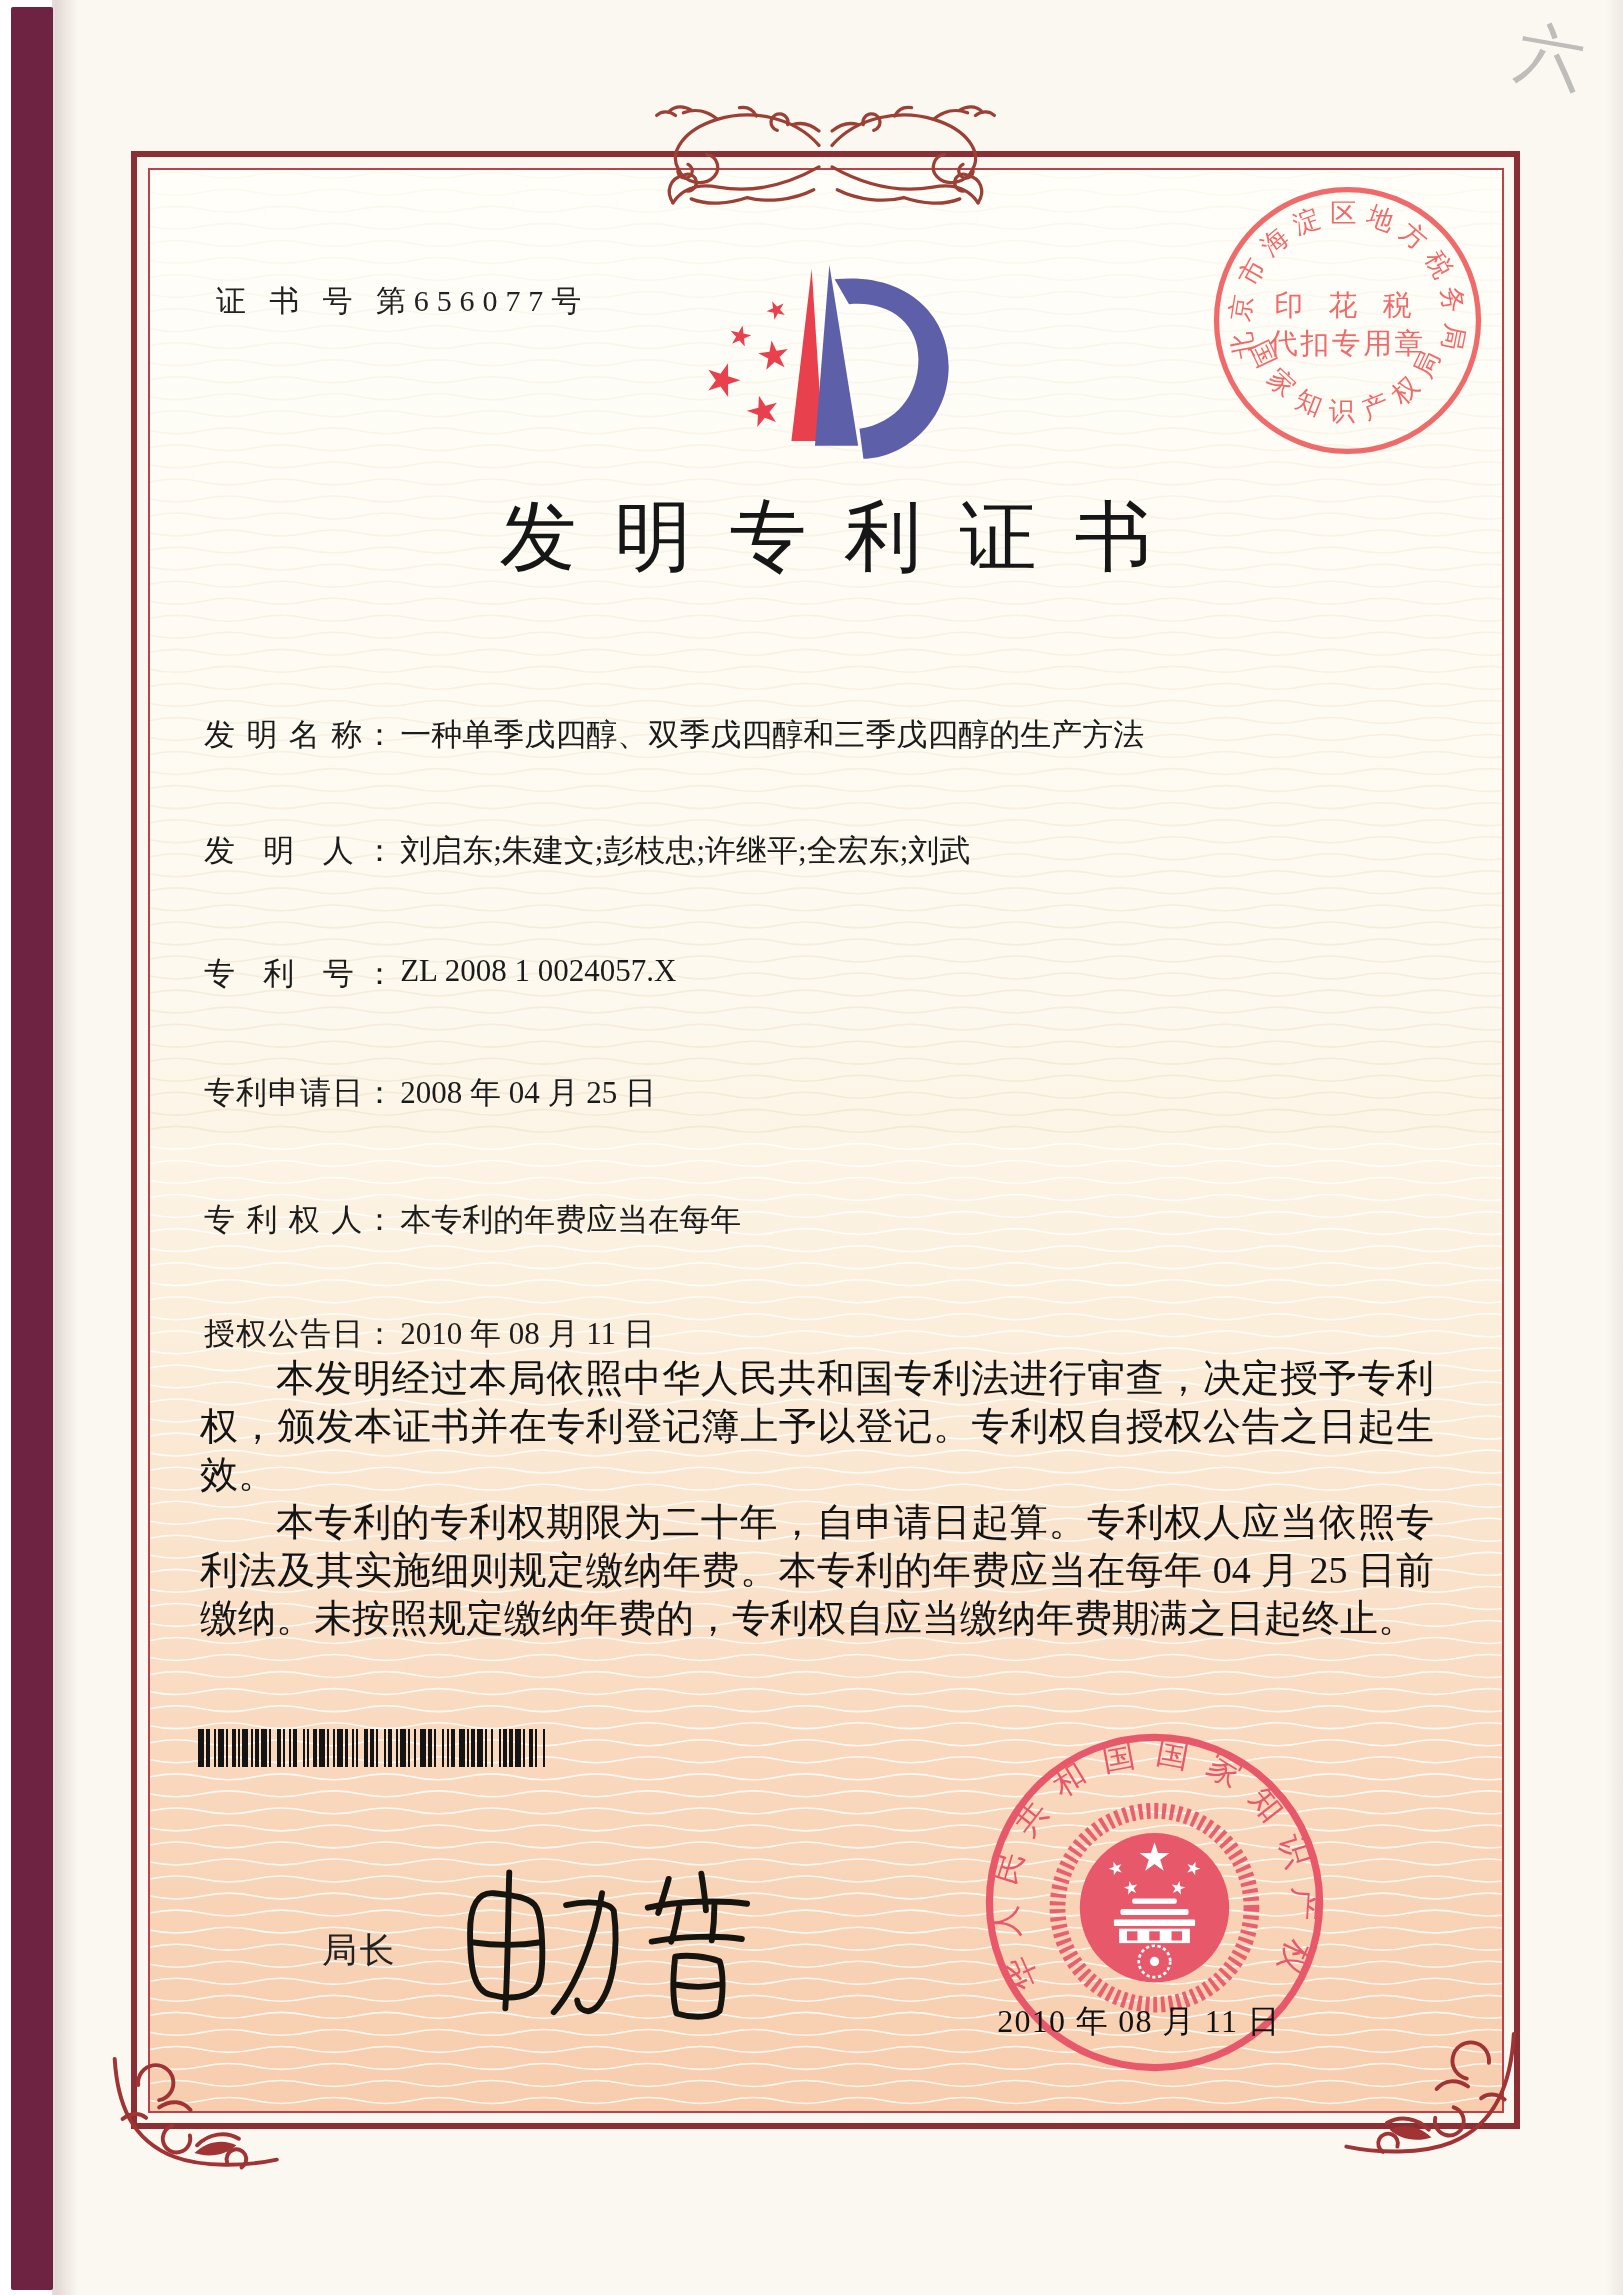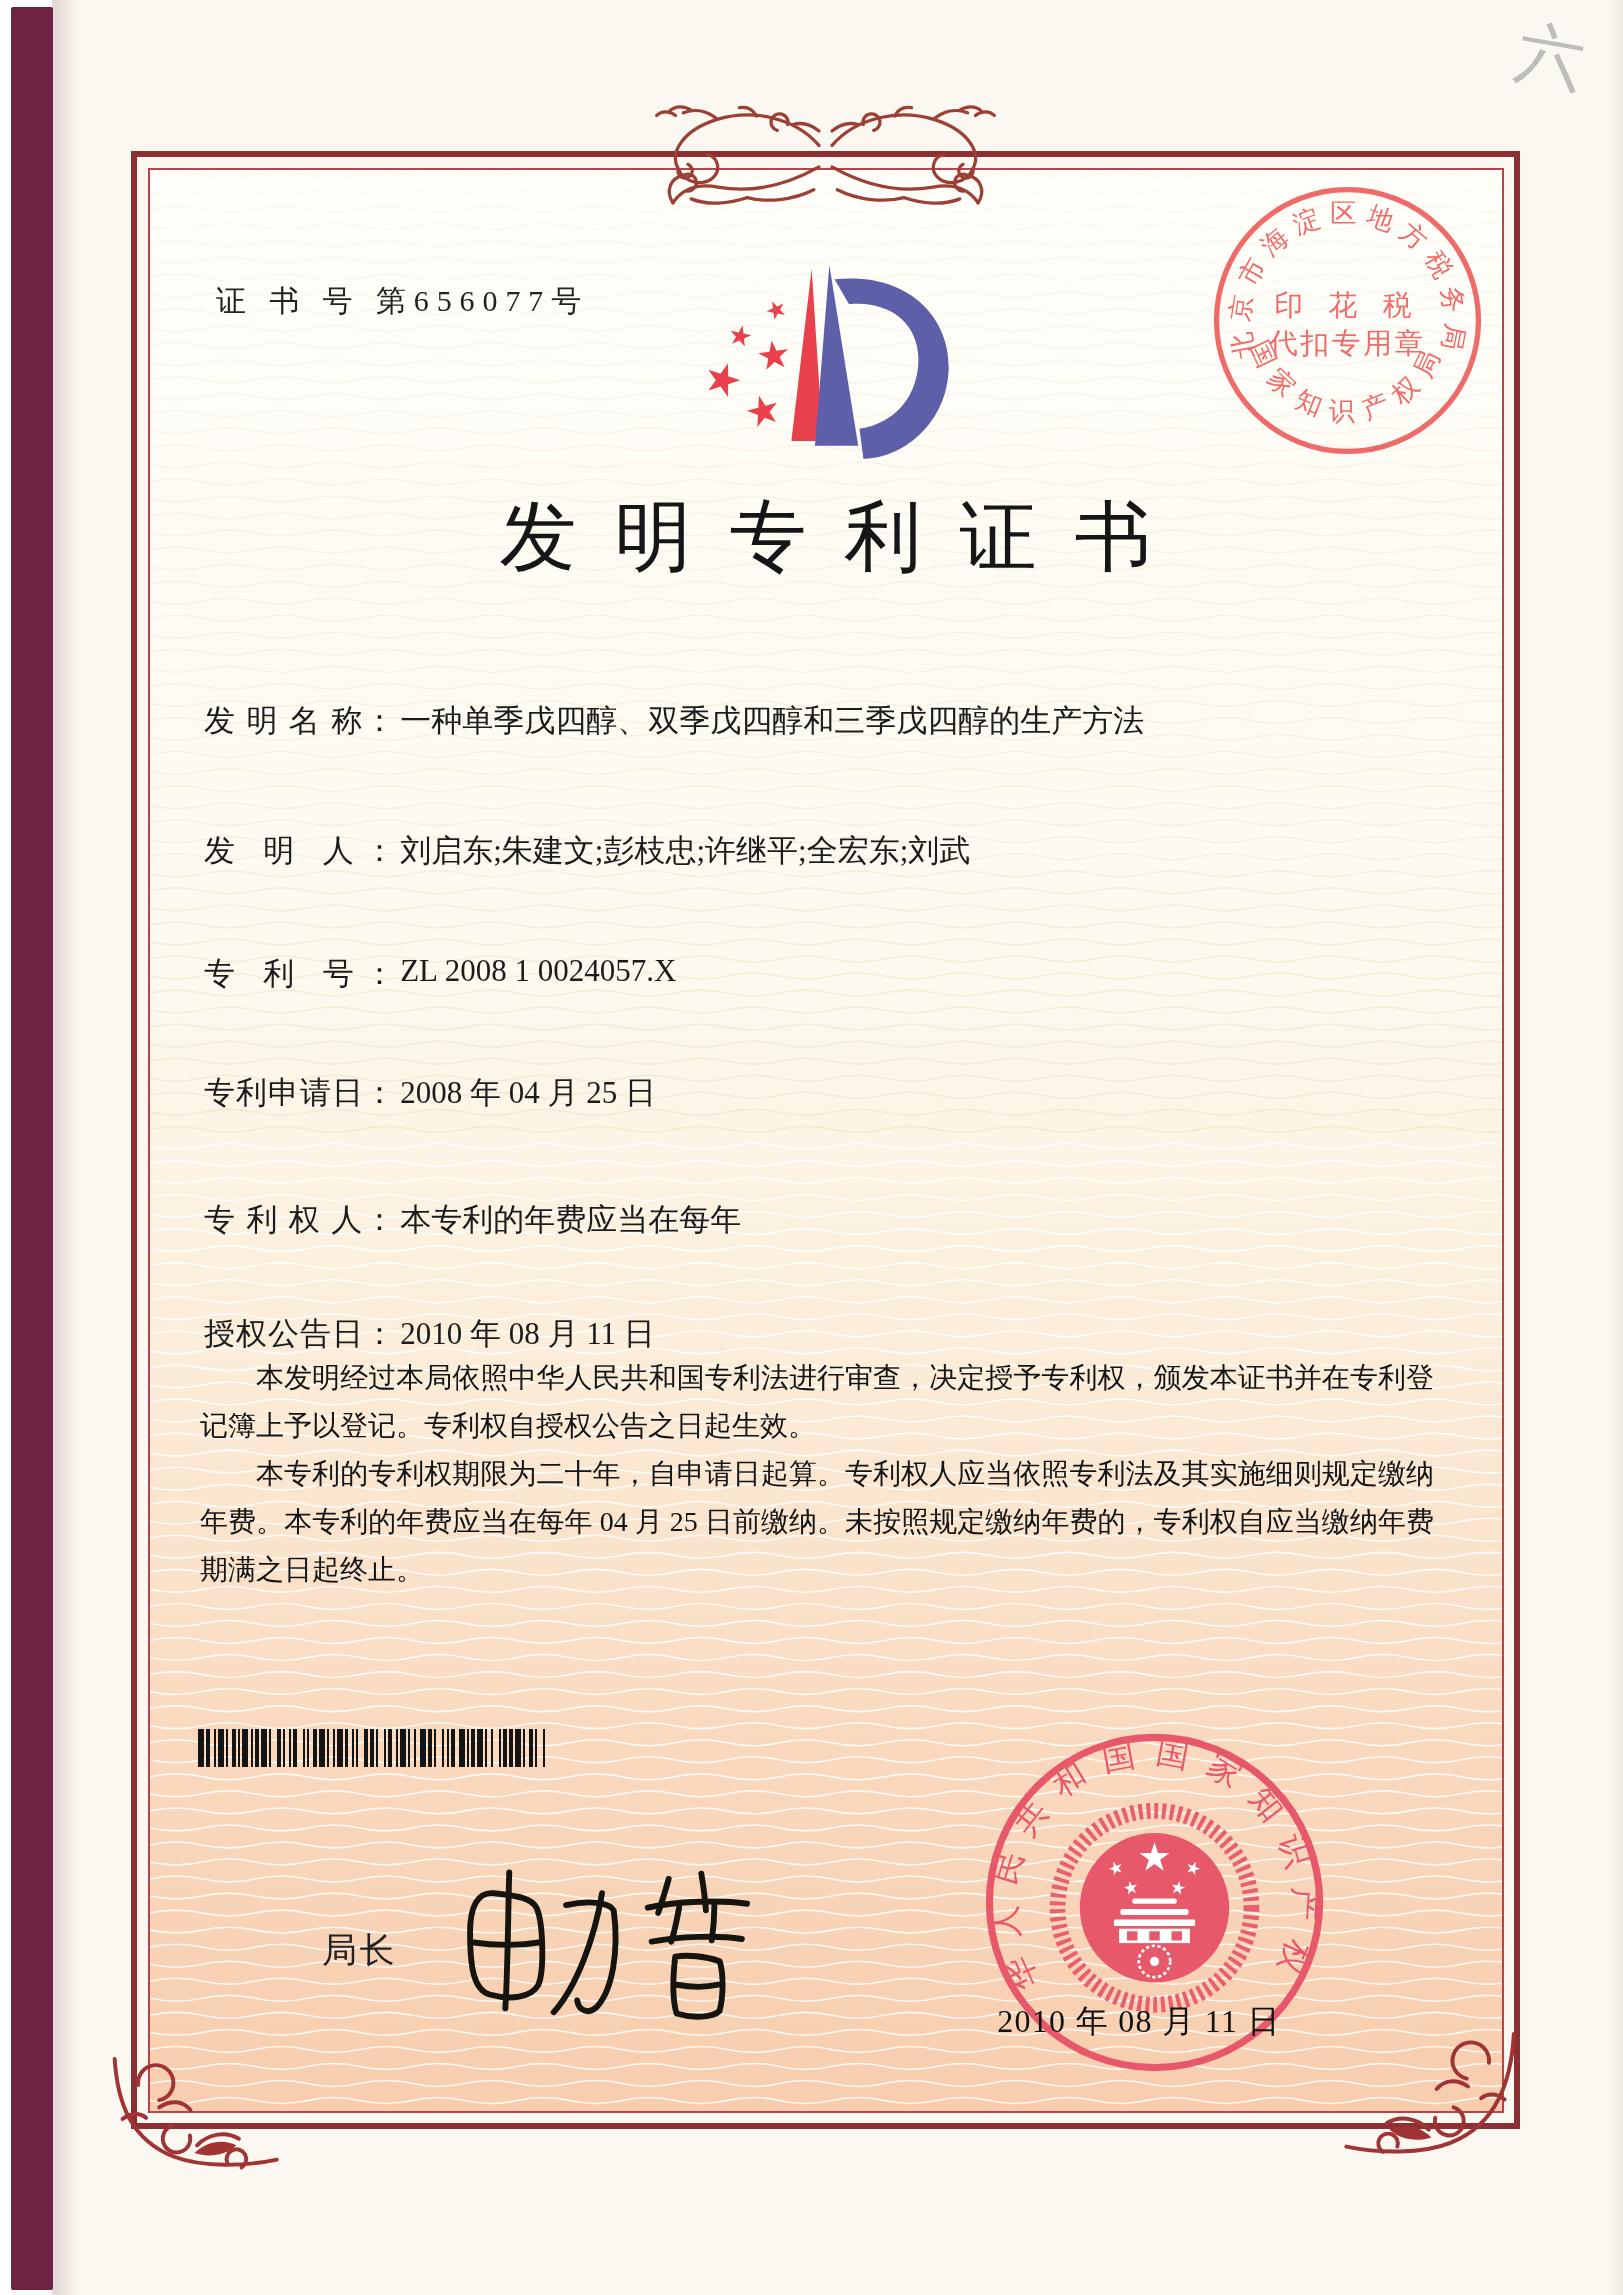--- a/index.html
+++ b/index.html
@@ -23,21 +23,21 @@
   
   .cert-number{position:absolute;left:216px;top:281px;font-size:30px;letter-spacing:7.9px;color:#222;}
   .logo{position:absolute;left:693px;top:261px;width:257px;height:241px;}
   .stamp-tax{position:absolute;left:1208px;top:181px;width:279px;height:279px;opacity:.92;}
   .title{position:absolute;left:131px;top:486px;width:1389px;text-align:center;
          font-size:77px;letter-spacing:38px;text-indent:38px;color:#161616;font-weight:400;}
   .fields{position:absolute;left:204px;top:699px;width:1244px;}
   .field-row{position:absolute;left:0;display:flex;font-size:31px;white-space:nowrap;}
   .field-label{display:inline-block;width:191px;text-align:justify;text-align-last:justify;flex:none;}
   .field-value{margin-left:5.2px;}
-  .paras{position:absolute;left:200px;top:1354px;width:1234px;font-size:28px;line-height:48px;
+  .paras{position:absolute;left:200px;top:1354px;width:1234px;font-size:38px;line-height:48px;
          text-align:justify;color:#141414;}
   .paras p{margin:0;text-indent:2em;}
   .barcode{position:absolute;left:198px;top:1729px;width:350px;height:38px;display:flex;align-items:stretch;}
   .barcode div{height:100%;}
   .signer-title{position:absolute;left:322px;top:1927px;font-size:35px;letter-spacing:2.6px;color:#222;}
   .signature{position:absolute;left:419px;top:1841px;width:353px;height:196px;}
   .seal{position:absolute;left:975px;top:1723px;width:359px;height:359px;}
   .issue-date{position:absolute;left:949px;top:2000px;width:380px;text-align:center;
               font-size:32px;color:#111;letter-spacing:1.3px;}
   .footer{position:absolute;left:131px;top:2081px;width:1389px;text-align:center;font-size:27.5px;
@@ -251,21 +251,21 @@
     <text font-size="40" fill="#ee5f5f" style="letter-spacing:17px" text-anchor="middle">
       <textPath href="#taxBot" startOffset="50%">国家知识产权局</textPath>
     </text>
     <text x="213" y="204" font-size="44" fill="#ee5f5f" text-anchor="middle" style="letter-spacing:14px">印 花 税</text>
     <text x="213" y="262" font-size="44" fill="#ee5f5f" text-anchor="middle" style="letter-spacing:4px">代扣专用章</text>
   </svg>
 
   <div class="title z3">发明专利证书</div>
 
   <div class="fields z3">
-    <div class="field-row" style="top:1px">
+    <div class="field-row" style="top:15px">
       <span class="field-label">发 明 名 称：</span>
       <span class="field-value">一种单季戊四醇、双季戊四醇和三季戊四醇的生产方法</span>
     </div>
     <div class="field-row" style="top:131px">
       <span class="field-label">发 明 人：</span>
       <span class="field-value">刘启东;朱建文;彭枝忠;许继平;全宏东;刘武</span>
     </div>
     <div class="field-row" style="top:254px">
       <span class="field-label">专 利 号：</span>
       <span class="field-value">ZL 2008 1 0024057.X</span>

